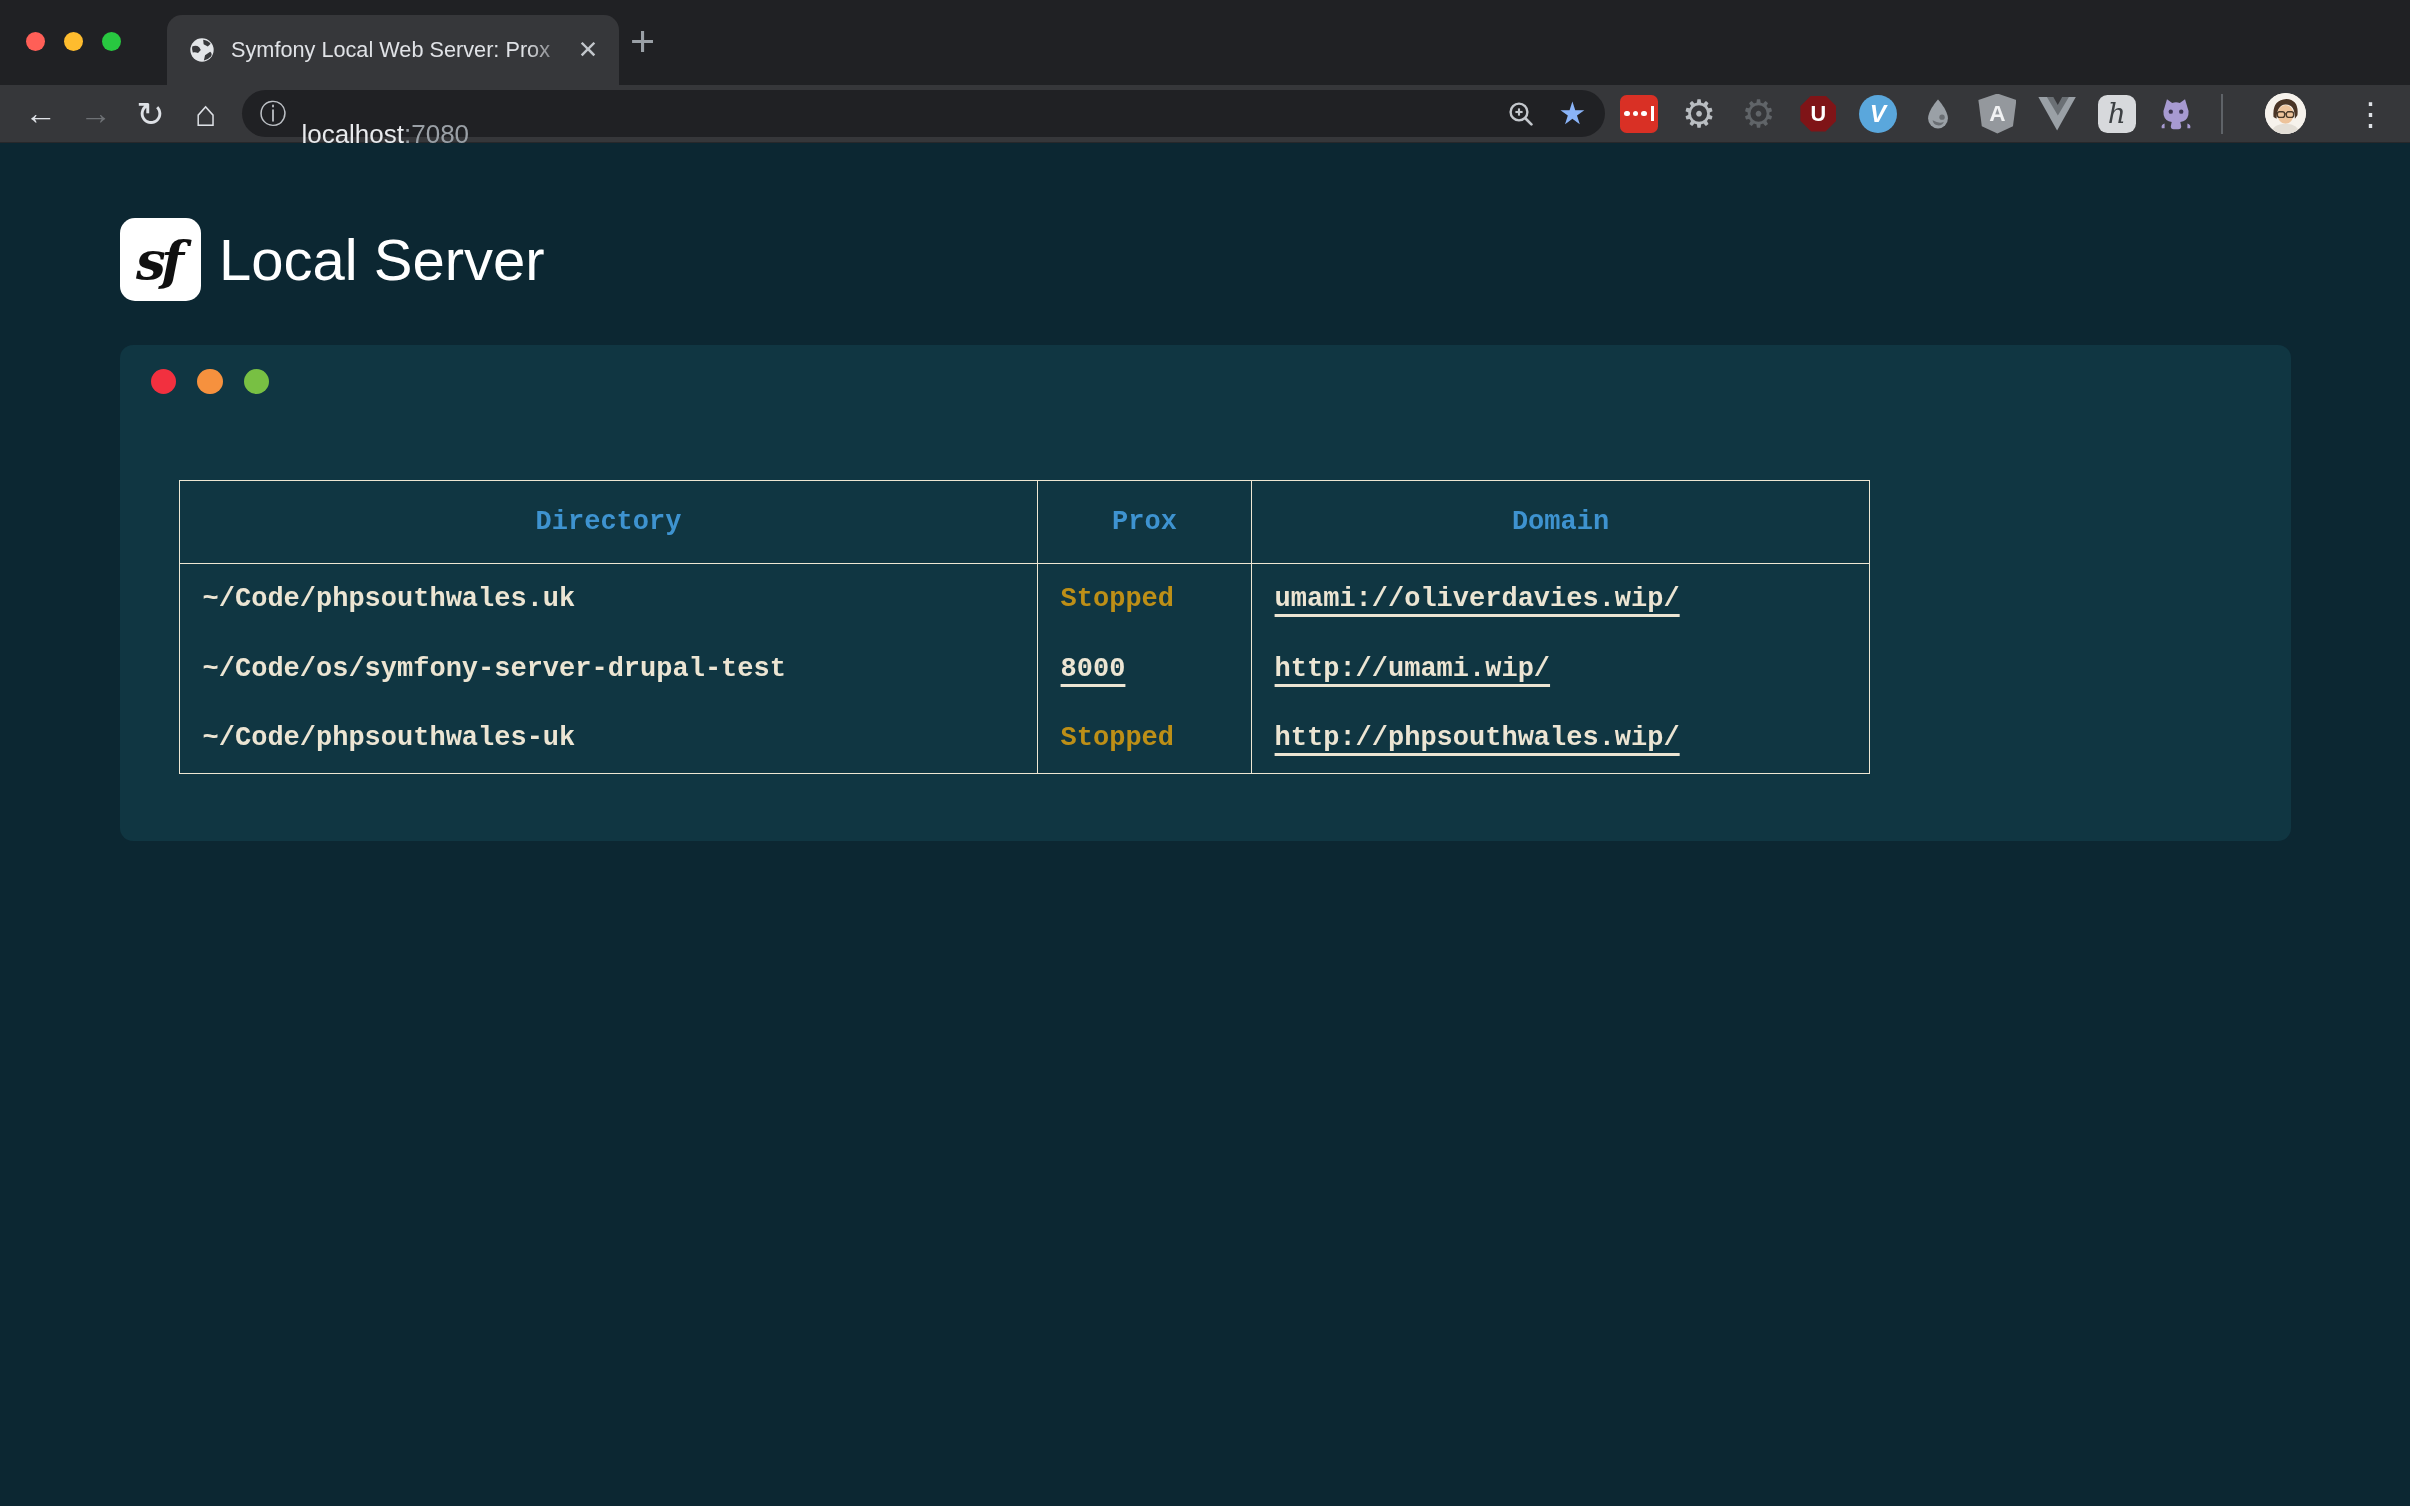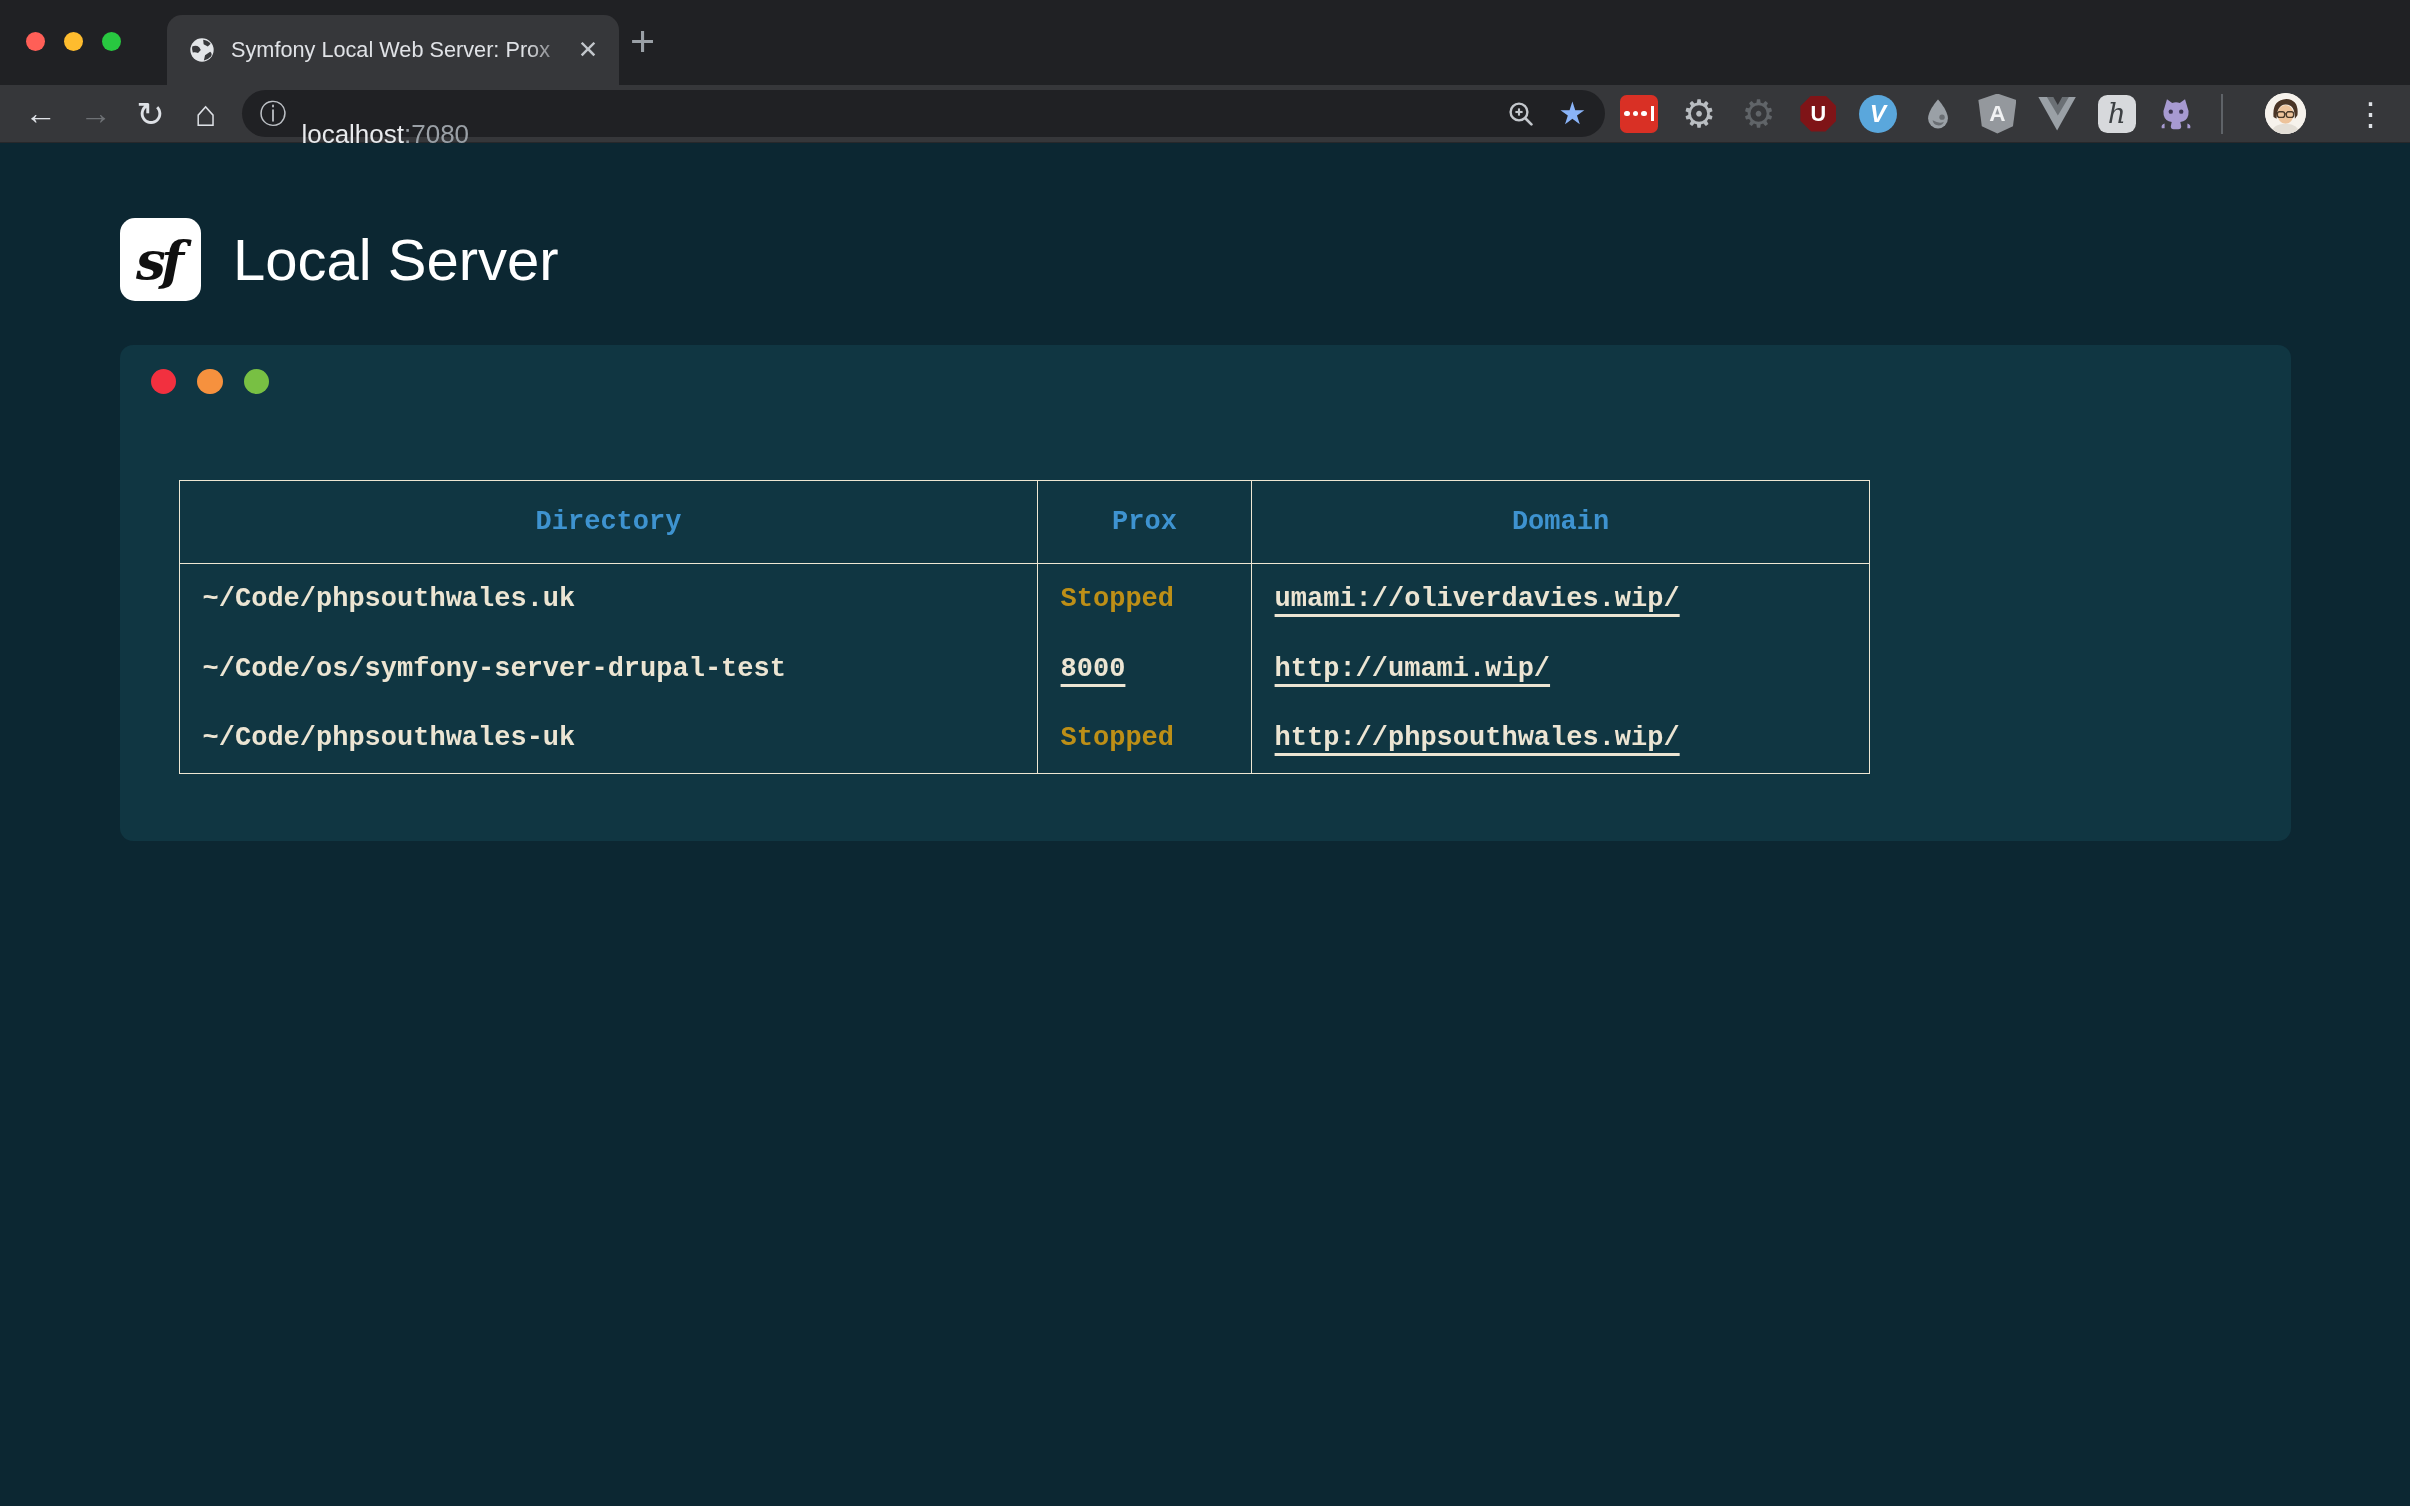--- a/index.html
+++ b/index.html
@@ -68,21 +68,21 @@
   .ext-vue .v3 { position:absolute; left:15px; top:0; width:9.4px; height:8.5px; background:#36373a;
                  clip-path:polygon(0 0,50% 100%,100% 0); }
   .ext-honey { background:#d7d9dc; border-radius:9.4px; color:#3c4043;
                font-family:"DejaVu Serif", serif; font-style:italic; font-size:28px; }
   .separator { width:1.9px; height:40px; background:#5f6368; margin:0 3.8px; }
   .avatar { width:41px; height:41px; border-radius:50%; overflow:hidden; background:#f6f2ec; margin-left:17px; }
   .menu-dots { color:#dee1e6; font-size:32px; margin-left:19px; padding:0 7.5px; }
 
   
   .page { position:relative; width:2411px; height:1363px; background:#0c2732; }
-  .brand { position:absolute; left:120px; top:75px; display:flex; align-items:center; gap:32px; }
+  .brand { position:absolute; left:120px; top:75px; display:flex; align-items:center; gap:18px; }
   .sf-logo { width:81px; height:83px; background:#ffffff; border-radius:15px;
              display:flex; align-items:center; justify-content:center; }
   .sf-logo span { font-family:"DejaVu Serif", serif; font-style:italic; font-weight:bold;
                   font-size:53px; color:#101010; letter-spacing:-4.7px; padding-right:5.6px; }
   .page-title { color:#ffffff; font-size:58px; font-weight:300; letter-spacing:0; }
 
   .panel { position:absolute; left:120px; top:202px; width:2171px; height:496px;
            background:#103642; border-radius:13px; }
   .panel-dots { position:absolute; left:31px; top:23.5px; display:flex; gap:21px; }
   .panel-dots .pdot { width:25.4px; height:25.4px; border-radius:50%; }

